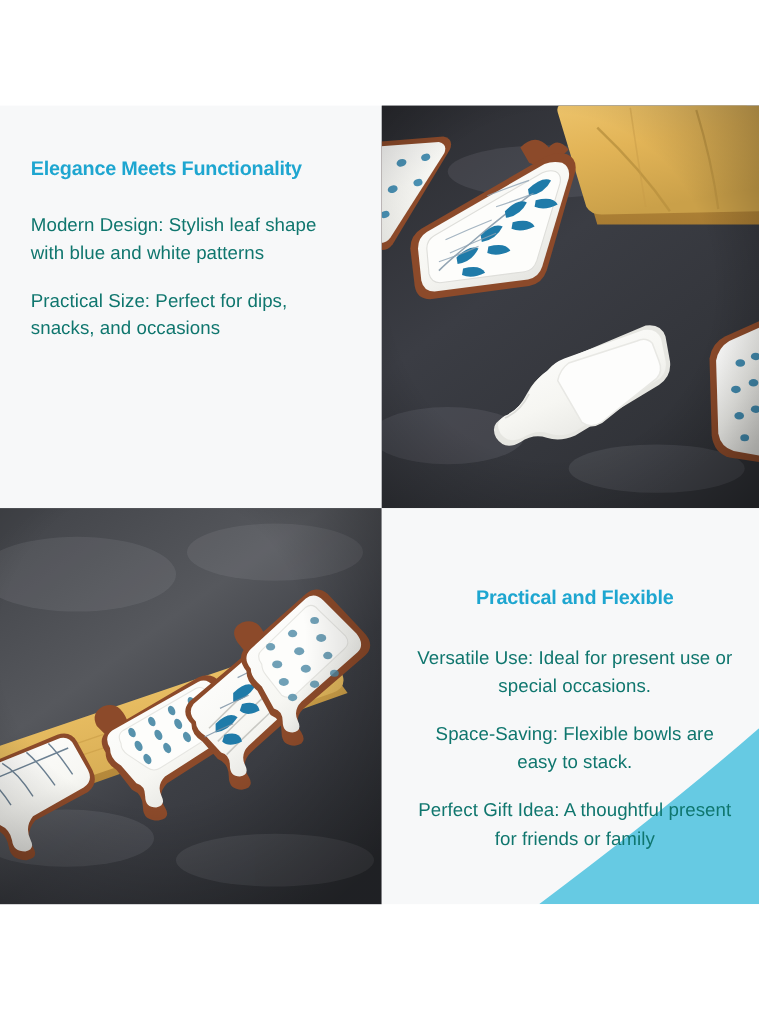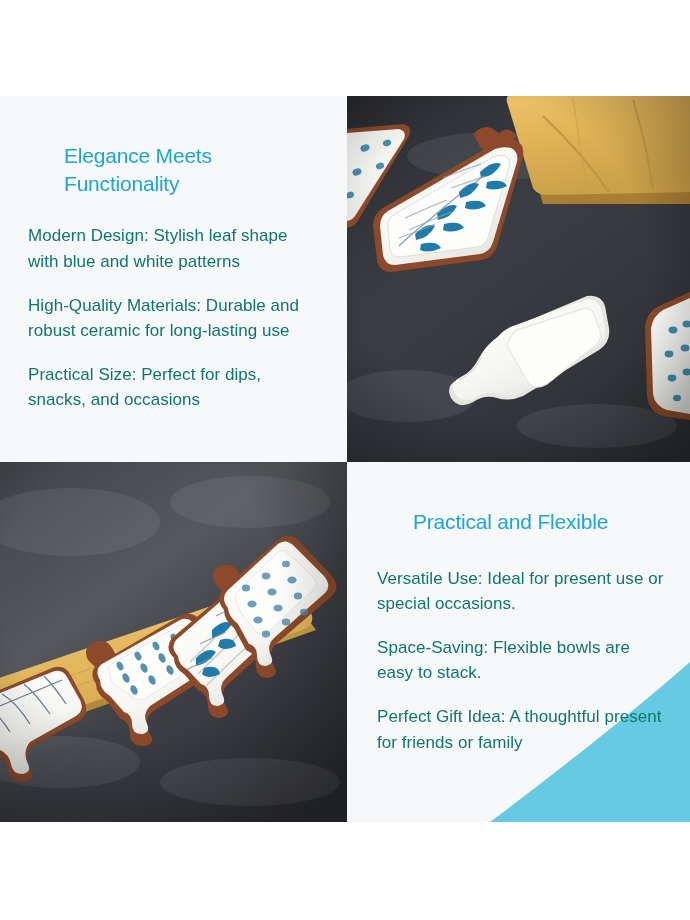--- a/index.html
+++ b/index.html
@@ -16,27 +16,26 @@
     position:absolute; left:0; top:96px;
     width:690px; height:726px;
     display:grid;
     grid-template-columns:347px 343px;
     grid-template-rows:366px 360px;
   }
 
   
   .text-panel{ position:relative; background:#f7f8f9; overflow:hidden; }
   .text-inner{ position:relative; z-index:3; padding:46px 26px 0 28px; }
-  .panel-b .text-inner{ padding:46px 22px 0 30px; }
+  .panel-b .text-inner{ padding:70px 22px 0 30px;text-align:center; }
 
   .headline{
-    font-size:21px; font-weight:normal; line-height:1.32;
+    font-size:18px; font-weight:bold; line-height:1.32;
     color:#1ea6d0; letter-spacing:-0.2px;
     margin-bottom:26px;
-    margin-left:36px;
   }
   .panel-b .headline{ margin-bottom:30px; }
   .feature{
     font-size:17px; line-height:1.48; color:#0f766e;
     margin-bottom:19px; letter-spacing:0.05px;
   }
 
   
   .wedge{ position:absolute; right:0; bottom:0; width:200px; height:160px; z-index:1; }
 
@@ -47,21 +46,20 @@
 </head>
 <body>
 
 <div class="page">
   <div class="grid">
 
     <div class="text-panel panel-a">
       <div class="text-inner">
         <div class="headline">Elegance Meets Functionality</div>
         <div class="feature">Modern Design: Stylish leaf shape with blue and white patterns</div>
-        <div class="feature">High-Quality Materials: Durable and robust ceramic for long-lasting use</div>
         <div class="feature">Practical Size: Perfect for dips, snacks, and occasions</div>
       </div>
     </div>
 
     <div class="photo">
       <svg viewBox="0 0 343 366" preserveAspectRatio="xMidYMid slice">
         <defs>
           <linearGradient id="slate1" x1="0" y1="0" x2="0.7" y2="1">
             <stop offset="0" stop-color="#2b2c31"></stop>
             <stop offset="0.45" stop-color="#3b3d44"></stop>

